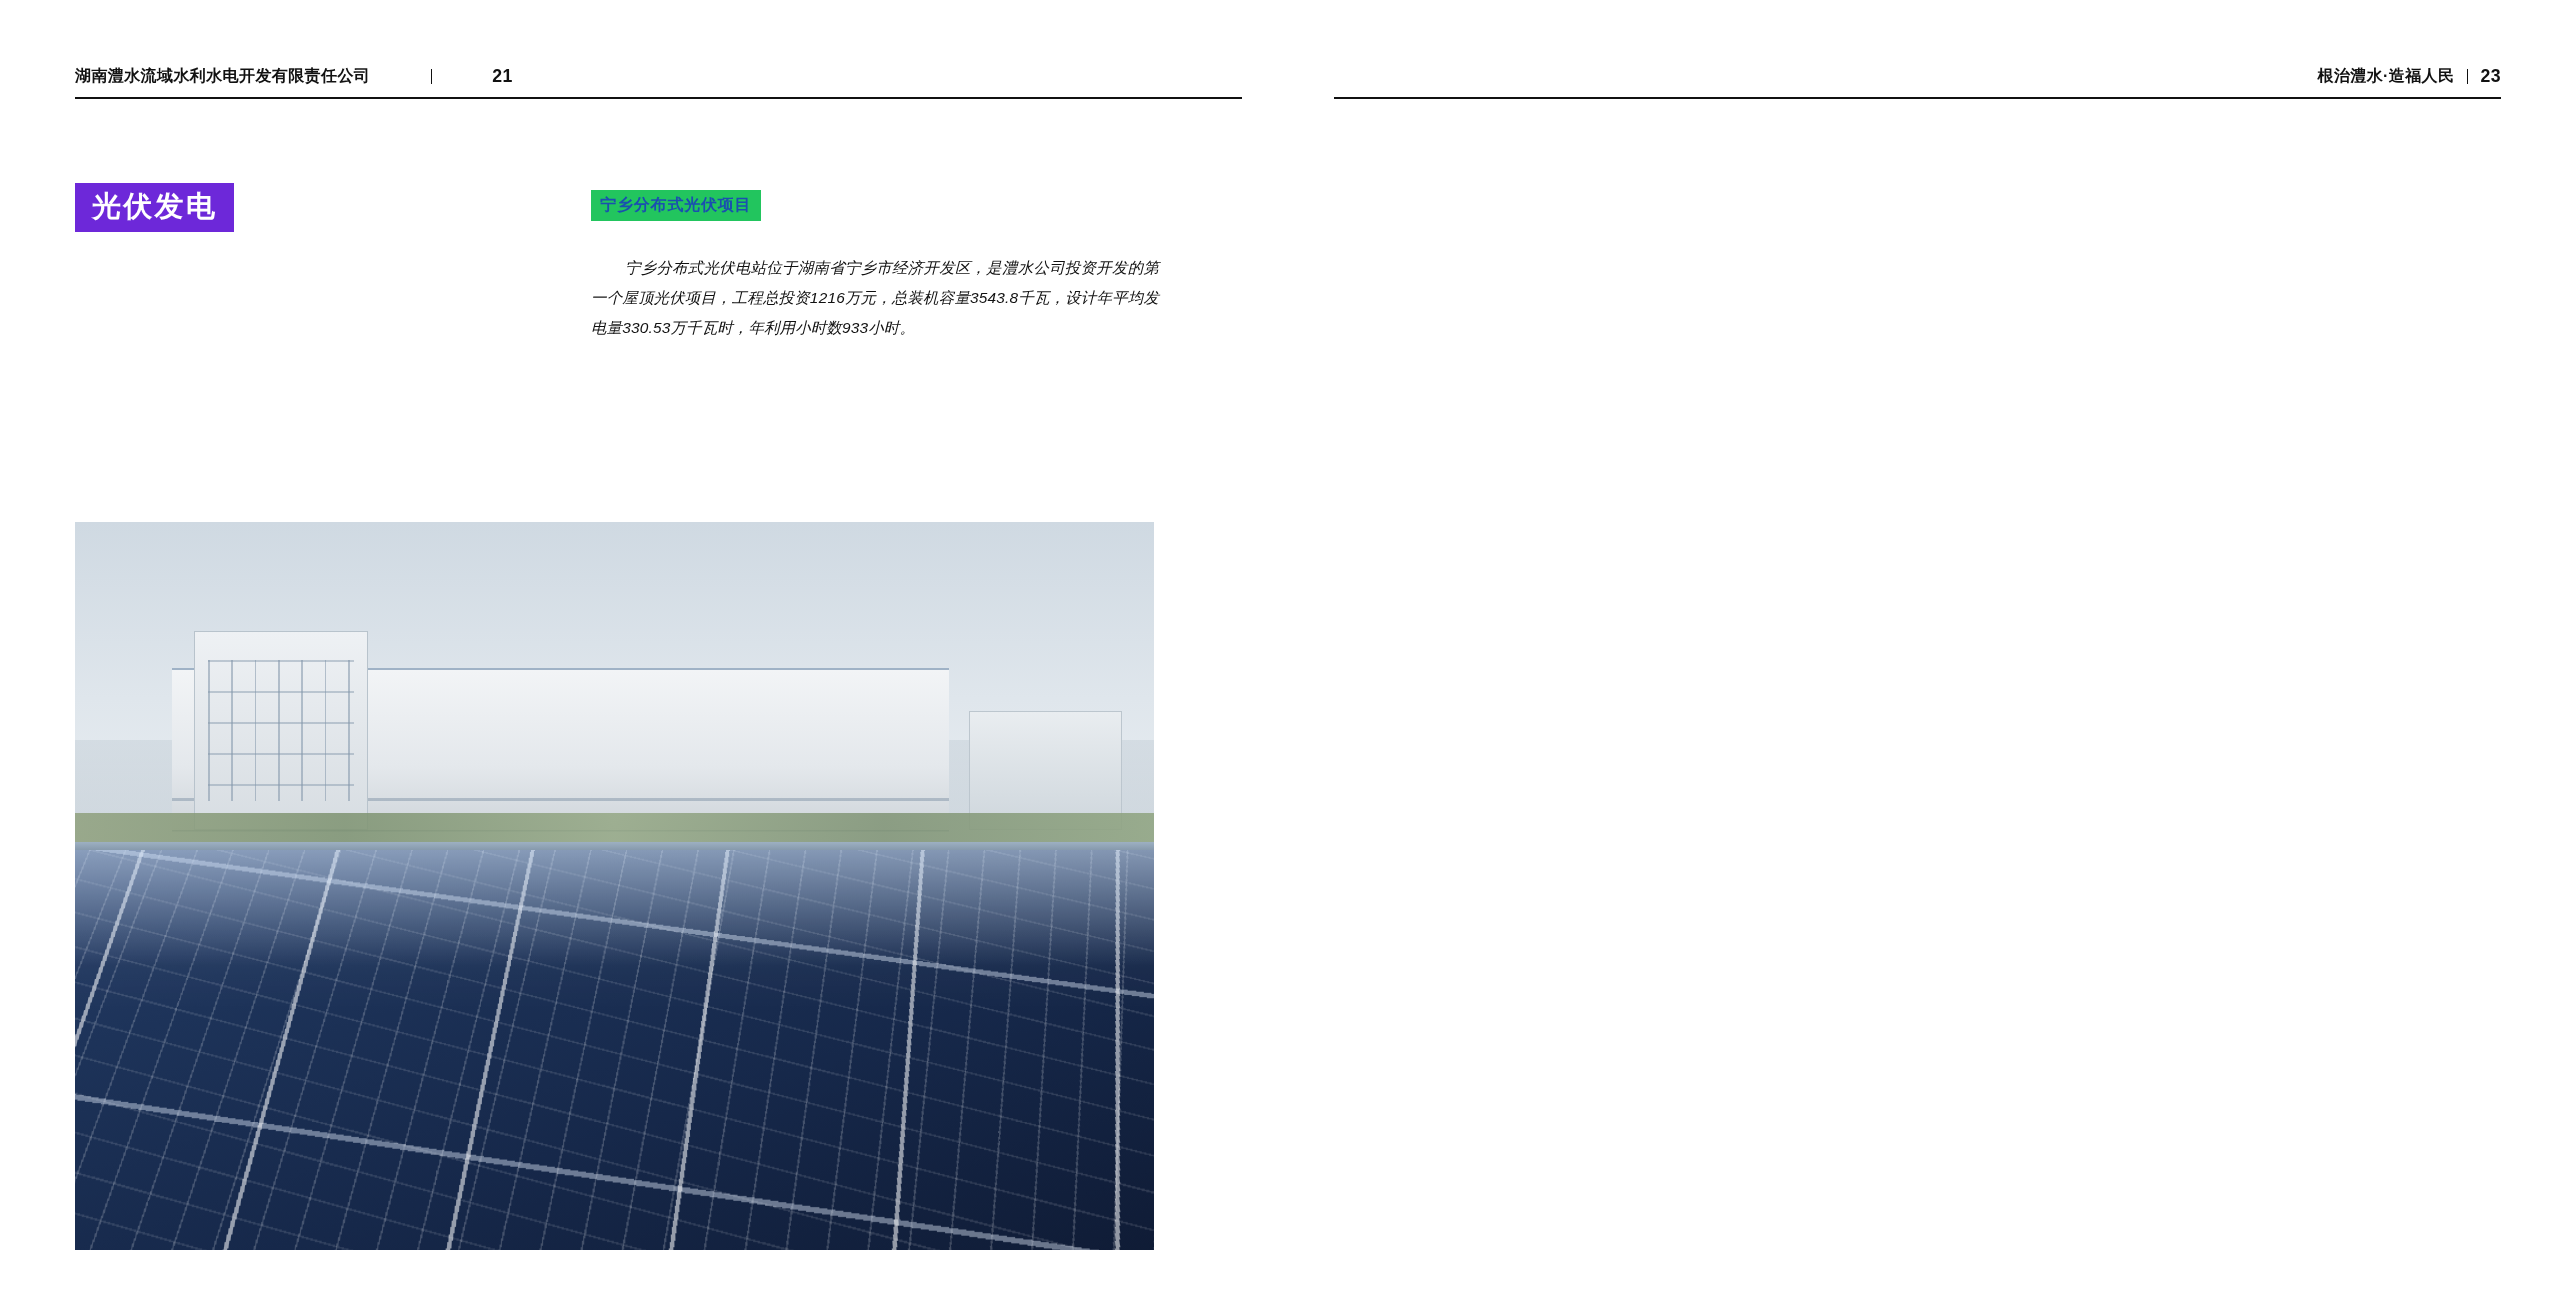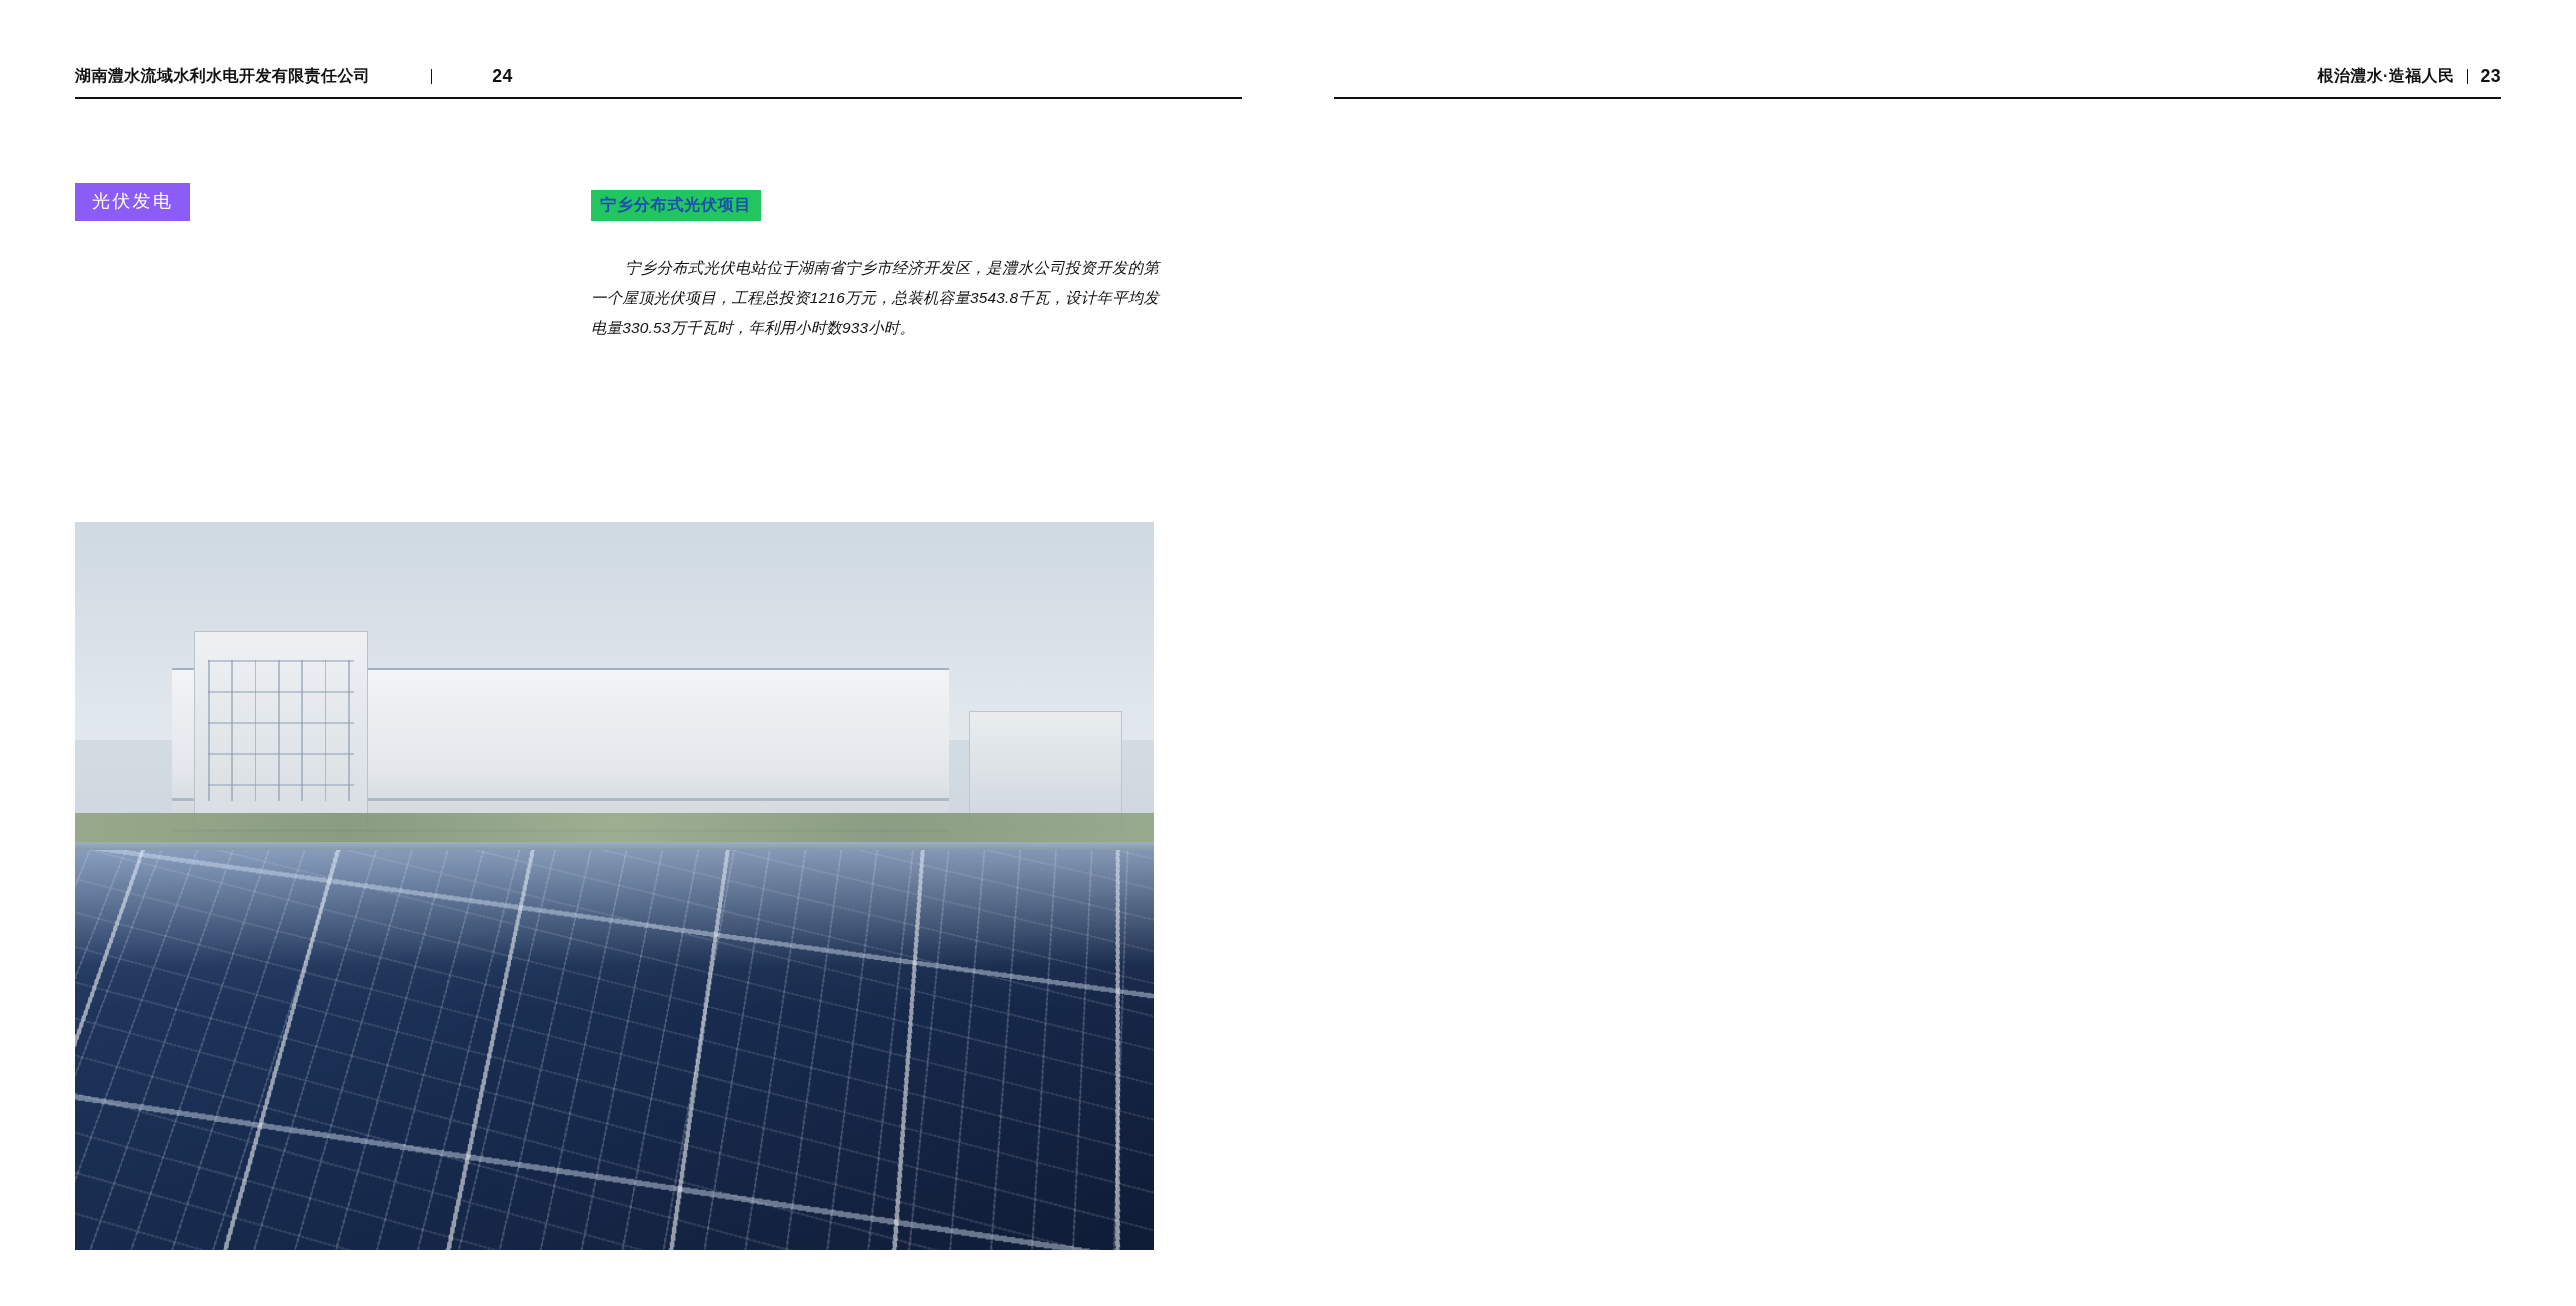--- a/index.html
+++ b/index.html
@@ -58,24 +58,24 @@
     top: 97px;
     height: 1.5px;
     background: #111;
   }
   .rule.left { left: 75px; right: 46px; }
   .rule.right { left: 46px; right: 75px; }
 
   
   .chip {
     display: inline-block;
-    background: #8b5cf6;
+    background: #6d28d9;
     color: #fff;
-    font-size: 18px;
-    font-weight: normal;
+    font-size: 29px;
+    font-weight: bold;
     letter-spacing: 2.3px;
     padding: 9.2px 17px 10.7px 17px;
     line-height: 1;
   }
   .chip-wrap {
     position: absolute;
   }
 
   
   .subchip {
@@ -217,21 +217,21 @@
 </head>
 <body>
 
 <div class="spread">
 
   <div class="page">
 
     <div class="runhead left">
       <span>湖南澧水流域水利水电开发有限责任公司</span>
       <span class="sep"></span>
-      <span class="pageno">24</span>
+      <span class="pageno">21</span>
     </div>
     <div class="rule left"></div>
 
     <div class="chip-wrap" style="left:75px; top:183px;">
       <span class="chip">光伏发电</span>
     </div>
 
     <div style="position:absolute; left:591px; top:190px;">
       <span class="subchip">宁乡分布式光伏项目</span>
     </div>

